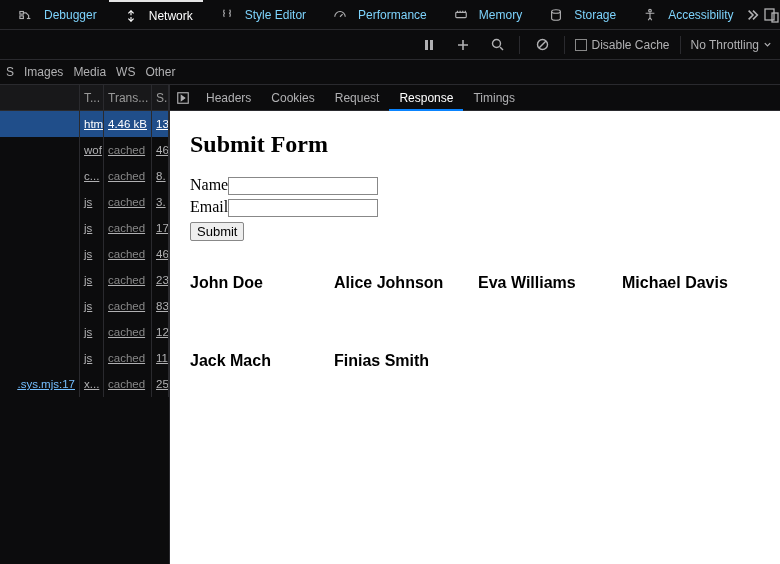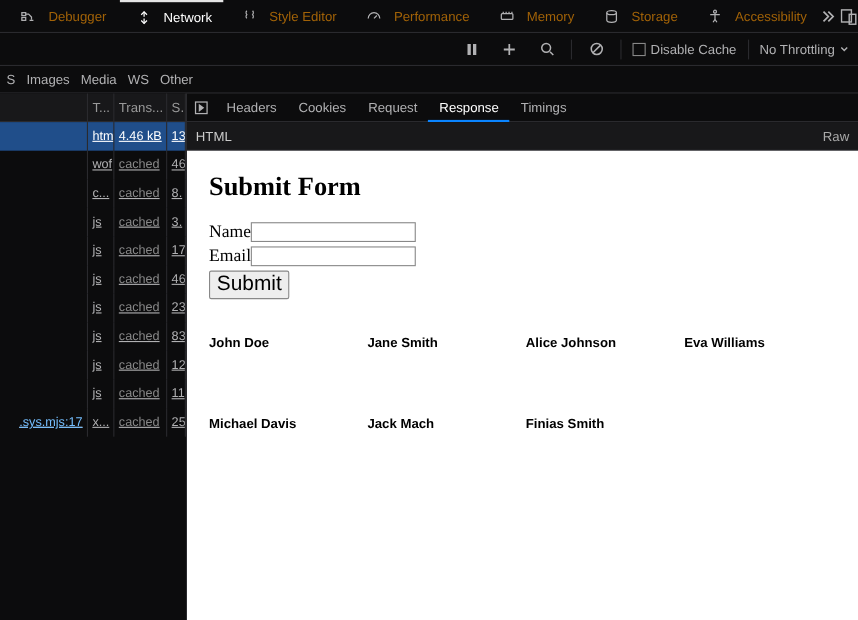--- a/index.html
+++ b/index.html
@@ -1,19 +1,19 @@
 <!DOCTYPE html>
 <html><head>
 <meta charset="utf-8">
 <style>
   html,body{margin:0;padding:0;width:780px;height:564px;background:#0c0c0d;color:#b1b1b3;font-family:"Segoe UI",Arial,sans-serif;font-size:12px;overflow:hidden;}
   *{box-sizing:border-box;}
   
   .tool-tabs{height:30px;background:#0c0c0d;border-bottom:1px solid #2a2a2e;display:flex;align-items:center;padding:0 4px;gap:2px;}
-  .tool-tab{display:flex;align-items:center;gap:6px;padding:0 10px;height:30px;color:#a16207;white-space:nowrap;cursor:pointer;}
+  .tool-tab{display:flex;align-items:center;gap:6px;padding:0 10px;height:30px;color:#7dd3fc;white-space:nowrap;cursor:pointer;}
   .tool-tab.active{border-top:2px solid #e5e5e5;color:#fff;}
   .tool-spacer{flex:1;}
   .tool-icon{display:inline-flex;align-items:center;justify-content:center;width:24px;height:24px;color:#b1b1b3;}
   svg{display:block;}
   
   .action-bar{height:30px;display:flex;align-items:center;justify-content:flex-end;gap:10px;padding:0 8px;border-bottom:1px solid #2a2a2e;}
   .action-bar .sep{width:1px;height:18px;background:#2a2a2e;}
   .disable-cache{display:flex;align-items:center;gap:4px;color:#b1b1b3;}
   .square{width:12px;height:12px;border:1px solid #888;background:transparent;}
   .throttle{display:flex;align-items:center;gap:4px;white-space:nowrap;}
@@ -37,22 +37,22 @@
   .detail-tabs .item{padding:0 10px;height:26px;line-height:26px;color:#b1b1b3;cursor:pointer;}
   .detail-tabs .item.active{color:#fff;border-bottom:2px solid #0a84ff;}
   .pill{width:26px;display:flex;align-items:center;justify-content:center;}
   .sub-bar{height:26px;display:flex;align-items:center;justify-content:space-between;padding:0 8px;background:#18181a;border-bottom:1px solid #2a2a2e;}
   .sub-lab{color:#ccc;}
   .raw{color:#aaa;}
   .preview{flex:1;background:#fff;color:#000;overflow:hidden;padding:20px;font-family:"Times New Roman",serif;}
   .preview h2{font-size:24px;font-weight:bold;margin:0 0 16px 0;}
   .form-line{font-size:16px;line-height:22px;}
   .form-line input[type=text]{width:150px;height:18px;border:1px solid #888;font-size:13px;}
-  .submit-btn{font-size:19px;padding:1px 6px;border:1px solid #888;background:#eee;border-radius:2px;}
-  .names{display:grid;grid-template-columns:repeat(4,1fr);gap:60px 6px;margin-top:32px;font-size:12px;font-weight:bold;font-family:Arial,sans-serif;white-space:nowrap;}
+  .submit-btn{font-size:13px;padding:1px 6px;border:1px solid #888;background:#eee;border-radius:2px;}
+  .names{display:grid;grid-template-columns:repeat(4,1fr);gap:60px 6px;margin-top:32px;font-size:16px;font-weight:bold;font-family:Arial,sans-serif;white-space:nowrap;}
 </style>
 </head>
 <body>
 
 <div class="tool-tabs">
   <div class="tool-tab">
     <span class="tool-icon">
         <svg width="14" height="14" viewBox="0 0 16 16" fill="none" stroke="#b1b1b3" stroke-width="1.3">
           <rect x="1" y="4" width="4" height="3"></rect>
           <rect x="1" y="9" width="4" height="3"></rect>
@@ -266,38 +266,33 @@
             <rect x="2" y="2" width="12" height="12"></rect>
             <path d="M6 5l4 3-4 3z" fill="#b1b1b3"></path>
           </svg>
         </div>
       <div class="item">Headers</div>
       <div class="item">Cookies</div>
       <div class="item">Request</div>
       <div class="item active">Response</div>
       <div class="item">Timings</div>
     </div>
-    <div class="sub-bar">
-      <span class="sub-lab">HTML</span>
-      <span class="raw">Raw</span>
-    </div>
     <div class="preview">
       <h2>Submit Form</h2>
       <div class="form-line">
         <span>Name</span><input type="text" style="">
       </div>
       <div class="form-line">
         <span>Email</span><input type="text" style="">
       </div>
       <div class="form-line" style="margin-top:2px;">
         <button class="submit-btn">Submit</button>
       </div>
       <div class="names" id="names">
           <div>John Doe</div>
-          <div>Jane Smith</div>
           <div>Alice Johnson</div>
           <div>Eva Williams</div>
           <div>Michael Davis</div>
           <div>Jack Mach</div>
           <div>Finias Smith</div>
         </div>
     </div>
   </div>
 </div>
 

